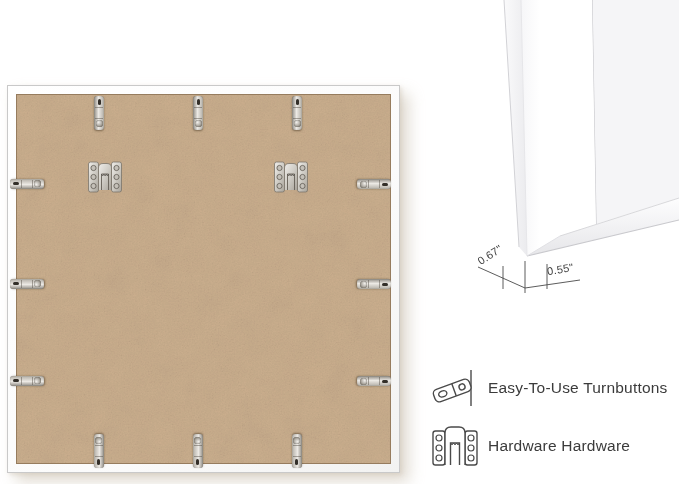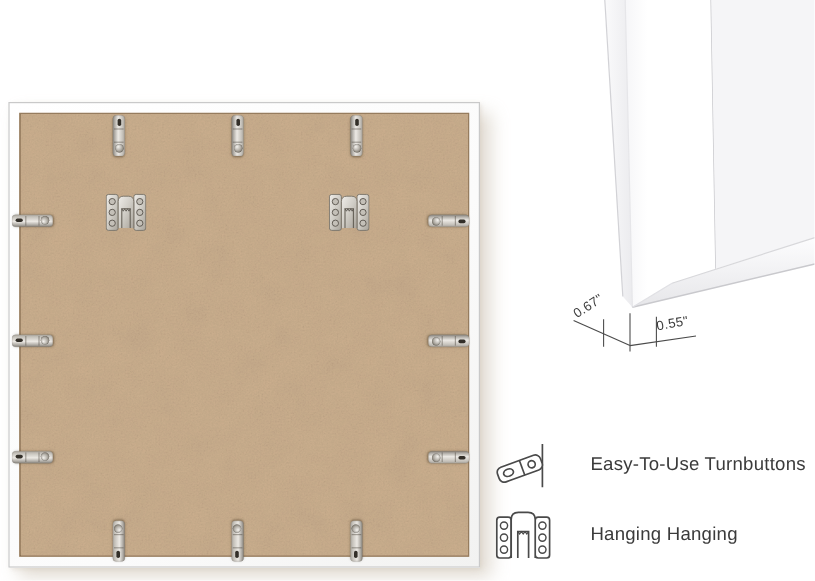--- a/index.html
+++ b/index.html
@@ -40,21 +40,21 @@
     box-shadow:inset 0 0 1px #36322b;}
   .rot180{transform:rotate(180deg);} .rotL{transform:rotate(-90deg);} .rotR{transform:rotate(90deg);}
 
   .hhw{position:absolute;}
 
   
   .corner-detail{position:absolute; left:440px; top:0px; width:239px; height:310px;}
   .dim-text{font-family:"Liberation Sans",sans-serif; font-size:11px; fill:#3d3d3d; letter-spacing:.3px;}
 
   
-  .feature{position:absolute; left:411px; display:flex; align-items:center; gap:31px;justify-content:flex-end;}
+  .feature{position:absolute; left:430px; display:flex; align-items:center; gap:8px;justify-content:flex-end;}
   .feature .icon{flex:0 0 auto; display:block;}
   .feature .label{
     color:#3b3b3b; font-size:15.5px; letter-spacing:.2px; white-space:nowrap;
   }
   .feature-1{top:366px; height:44px;}
   .feature-2{top:422px; height:48px;}
 </style>
 </head>
 <body>
 
@@ -271,16 +271,16 @@
       <path d="M20.5,20 l1.5,2 1.5,-2 1.5,2 1.5,-2 1.5,2 1.5,-2" fill="none" stroke="#4a4a4a" stroke-width="0.9"></path>
       <g fill="none" stroke="#4a4a4a" stroke-width="1.2">
         <circle cx="9" cy="15" r="3"></circle>
           <circle cx="9" cy="25" r="3"></circle>
           <circle cx="9" cy="35" r="3"></circle>
         <circle cx="41" cy="15" r="3"></circle>
           <circle cx="41" cy="25" r="3"></circle>
           <circle cx="41" cy="35" r="3"></circle>
       </g>
     </svg>
-    <span class="label">Hanging Hanging</span>
+    <span class="label">Hardware Hardware</span>
   </div>
 
 </div>
 
 </body></html>

